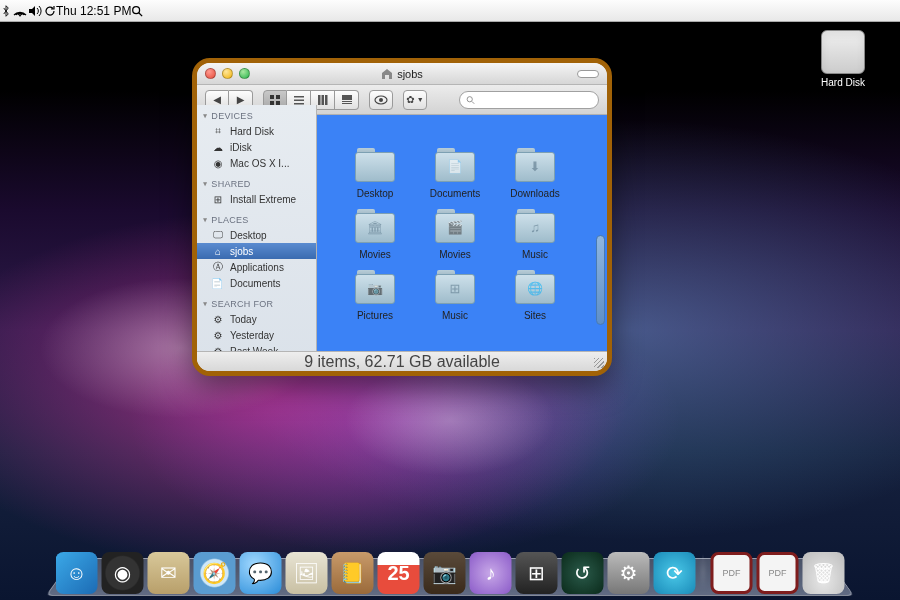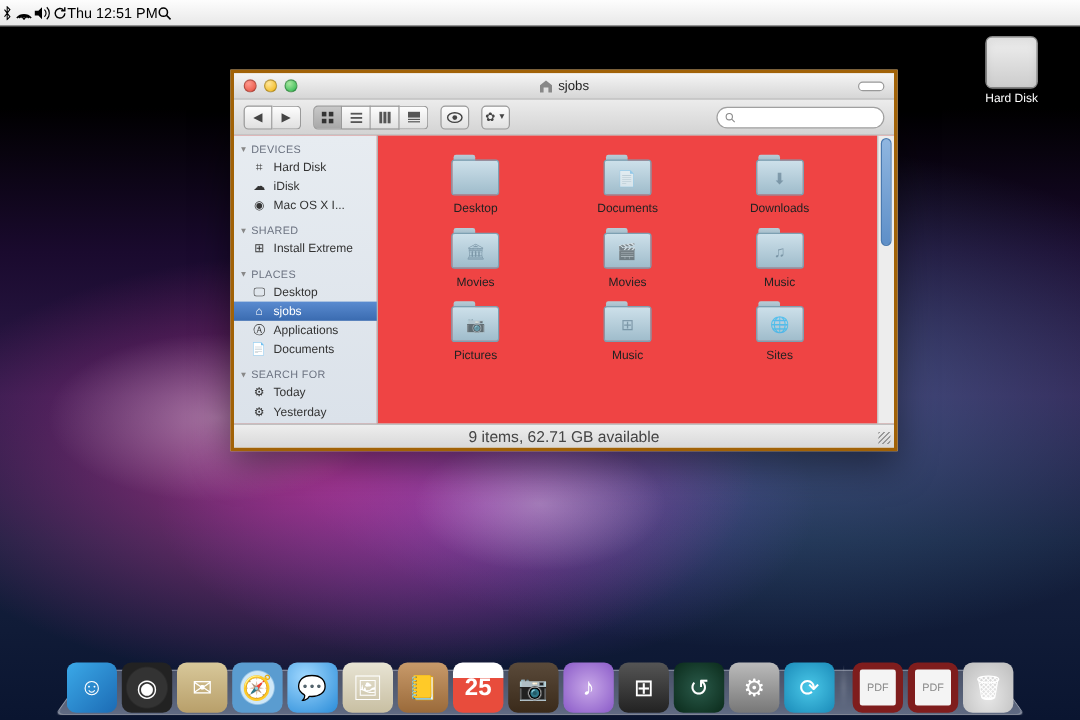--- a/index.html
+++ b/index.html
@@ -41,22 +41,22 @@
 
 .desktop-icons { position: absolute; top: 30px; right: 12px; display: flex; flex-direction: column; gap: 14px; z-index: 5; }
 .desktop-icon { width: 90px; display: flex; flex-direction: column; align-items: center; gap: 3px; color: #fff; font-size: 10px; text-shadow: 0 1px 2px rgba(0,0,0,0.9); text-align: center; }
 .di-glyph { width: 44px; height: 44px; border-radius: 6px; display:flex; align-items:center; justify-content:center; }
 .di-hd { background: linear-gradient(#f0f0f0,#ccc); border:1px solid #888; box-shadow: inset 0 4px 8px rgba(0,0,0,0.08); }
 .di-dvd { background: radial-gradient(circle at 45% 40%, #fff 0 10%, #e8e8e0 15%, #c8c8c0 50%, #aaa 100%); border-radius:50%; border:1px solid #777; position:relative; }
 .di-dvd::after{content:"";position:absolute;top:50%;left:50%;width:10px;height:10px;margin:-5px 0 0 -5px;border-radius:50%;background:#444;}
 
 
 .finder-window {
-  position: absolute; top: 58px; left: 192px; width: 556px; height: 318px;
-  background: #ededed; border: 3px solid #a16207; border-radius: 0;
+  position: absolute; top: 58px; left: 192px; width: 420px; height: 318px;
+  background: #ededed; border: 5px solid #a16207; border-radius: 18px;
   box-shadow: 0 12px 30px rgba(0,0,0,0.45);
   display: flex; flex-direction: column; overflow: hidden; z-index: 50;
 }
 .titlebar { height: 22px; background: linear-gradient(#f5f5f5,#d6d6d6); border-bottom:1px solid #b5b5b5; display:flex; align-items:center; position:relative; }
 .traffic-lights { display:flex; gap:6px; padding-left:8px; }
 .tl { width:11px; height:11px; border-radius:50%; border:1px solid rgba(0,0,0,0.25); }
 .tl.red{background:radial-gradient(circle at 35% 30%,#ff9a8f,#e74c3c);}
 .tl.yel{background:radial-gradient(circle at 35% 30%,#ffe69a,#f1b40f);}
 .tl.grn{background:radial-gradient(circle at 35% 30%,#a8e8a0,#28b44b);}
 .title-center{position:absolute;left:0;right:0;display:flex;justify-content:center;align-items:center;gap:4px;font-size:11px;color:#222;}
@@ -65,21 +65,21 @@
 .tb-seg{display:flex;}
 .tb-btn{height:20px;min-width:24px;background:linear-gradient(#fdfdfd,#e0e0e0);border:1px solid #9a9a9a;display:flex;align-items:center;justify-content:center;font-size:10px;color:#444;}
 .tb-seg .tb-btn:first-child{border-radius:4px 0 0 4px;}
 .tb-seg .tb-btn:last-child{border-radius:0 4px 4px 0;}
 .tb-seg .tb-btn + .tb-btn{border-left:none;}
 .tb-btn.active{background:linear-gradient(#c8c8c8,#a8a8a8);color:#000;}
 .tb-btn.solo{border-radius:4px;}
 .toolbar .spacer{flex:1;}
 .searchbox{width:140px;height:18px;border:1px solid #a0a0a0;border-radius:9px;background:#fff;display:flex;align-items:center;padding:0 6px;gap:4px;}
 .searchbox input{border:none;outline:none;font-size:10px;width:100%;background:transparent;}
-.content-area{flex:1;display:flex;background:#ef4444;min-height:0;}
+.content-area{flex:1;display:flex;background:#3b82f6;min-height:0;align-items:center;}
 
 
 .sidebar{width:120px;background:linear-gradient(#e7ecf1,#dbe2ea);border-right:1px solid #b3b3b3;overflow-y:auto;font-size:10px;position:relative;}
 .sb-section{padding:4px 0 2px 0;}
 .sb-heading{font-size:9px;color:#6b7280;padding:2px 6px;display:flex;align-items:center;gap:2px;text-transform:uppercase;letter-spacing:0.3px;}
 .sb-heading::before{content:"▸";display:inline-block;transform:rotate(90deg);font-size:8px;color:#888;margin-right:2px;}
 .sb-item{display:flex;align-items:center;gap:5px;padding:2px 6px 2px 14px;color:#333;}
 .sb-item.sel{background:linear-gradient(#5a8bd0,#3a6bb0);color:#fff;border-radius:0;}
 .sb-icon{width:14px;height:12px;display:inline-flex;align-items:center;justify-content:center;}
 
@@ -88,21 +88,21 @@
 .icon-grid{display:grid;grid-template-columns:repeat(3,1fr);gap:8px 4px;padding:14px 20px;}
 .folder-item{display:flex;flex-direction:column;align-items:center;gap:4px;font-size:10px;color:#222;}
 .folder-glyph{width:46px;height:38px;position:relative;}
 .folder-glyph .tab{position:absolute;top:2px;left:5px;width:18px;height:6px;border-radius:2px 2px 0 0;background:linear-gradient(#b8cdd8,#a0b8c5);}
 .folder-glyph .body{position:absolute;top:6px;left:3px;right:3px;bottom:2px;border-radius:3px;background:linear-gradient(#cde0ea,#9fbccb);border:1px solid #7da0b2;display:flex;align-items:center;justify-content:center;}
 .folder-glyph .emb{color:rgba(80,110,130,0.55);font-size:13px;}
 .scrollbar-v{width:14px;background:#ededed;border-left:1px solid #c0c0c0;position:relative;}
 .scrollbar-v .thumb{position:absolute;top:2px;left:2px;right:2px;height:90px;border-radius:6px;background:linear-gradient(#8fb6e0,#5e8fc8);border:1px solid #4a7ab0;}
 
 
-.statusbar{height:20px;background:linear-gradient(#eee,#d8d8d8);border-top:1px solid #b5b5b5;display:flex;align-items:center;justify-content:center;font-size:13px;color:#444;position:relative;}
+.statusbar{height:20px;background:linear-gradient(#eee,#d8d8d8);border-top:1px solid #b5b5b5;display:flex;align-items:center;justify-content:center;font-size:16px;color:#444;position:relative;}
 .statusbar .grip{position:absolute;right:3px;bottom:3px;width:10px;height:10px;background:repeating-linear-gradient(135deg,#999 0 1px,transparent 1px 3px);}
 
 
 .dock{position:absolute;bottom:4px;left:50%;transform:translateX(-50%);height:56px;padding:4px 10px 2px;display:flex;align-items:flex-end;gap:4px;z-index:80;}
 .dock::before{content:"";position:absolute;left:0;right:0;bottom:0;height:44px;
   background:linear-gradient(rgba(250,250,255,0.25),rgba(200,210,230,0.45));
   border:1px solid rgba(255,255,255,0.35);border-radius:6px;
   backdrop-filter:blur(2px);
   transform:perspective(300px) rotateX(28deg);transform-origin:bottom center;}
 .dock-item{width:42px;height:42px;border-radius:8px;position:relative;display:flex;align-items:center;justify-content:center;font-size:20px;color:#fff;}
@@ -114,21 +114,21 @@
 .di-ichat{background:radial-gradient(circle at 35% 30%,#a0d8ff,#2a8cd8);}
 .di-preview{background:linear-gradient(#e8e4d4,#c8bfa2);}
 .di-ab{background:linear-gradient(#c89a6a,#9a6a3a);}
 .di-ical{background:linear-gradient(#fff 0 30%,#e84c3c 30% 100%);font-weight:bold;}
 .di-photo{background:linear-gradient(#5a4a3a,#3a2a1a);}
 .di-itunes{background:radial-gradient(circle,#c8a8e8,#8a5ac8);}
 .di-spaces{background:linear-gradient(#555,#222);}
 .di-tm{background:radial-gradient(circle,#2a5a4a,#0a2a1a);}
 .di-prefs{background:linear-gradient(#bbb,#777);}
 .di-sync{background:radial-gradient(circle,#4ac8e8,#1a8ab8);}
-.di-doc{background:#f4f4f4;border:6px solid #7f1d1d;color:#888;font-size:9px;}
+.di-doc{background:#f4f4f4;border:3px solid #7f1d1d;color:#888;font-size:9px;}
 .di-trash{background:radial-gradient(ellipse at 50% 65%,#e8e8e8,#bcbcbc);}
 
 .svg-ico{width:12px;height:12px;}
 </style>
 </head>
 <body>
 
 <div class="wallpaper"></div>
 
 <div class="menubar">

